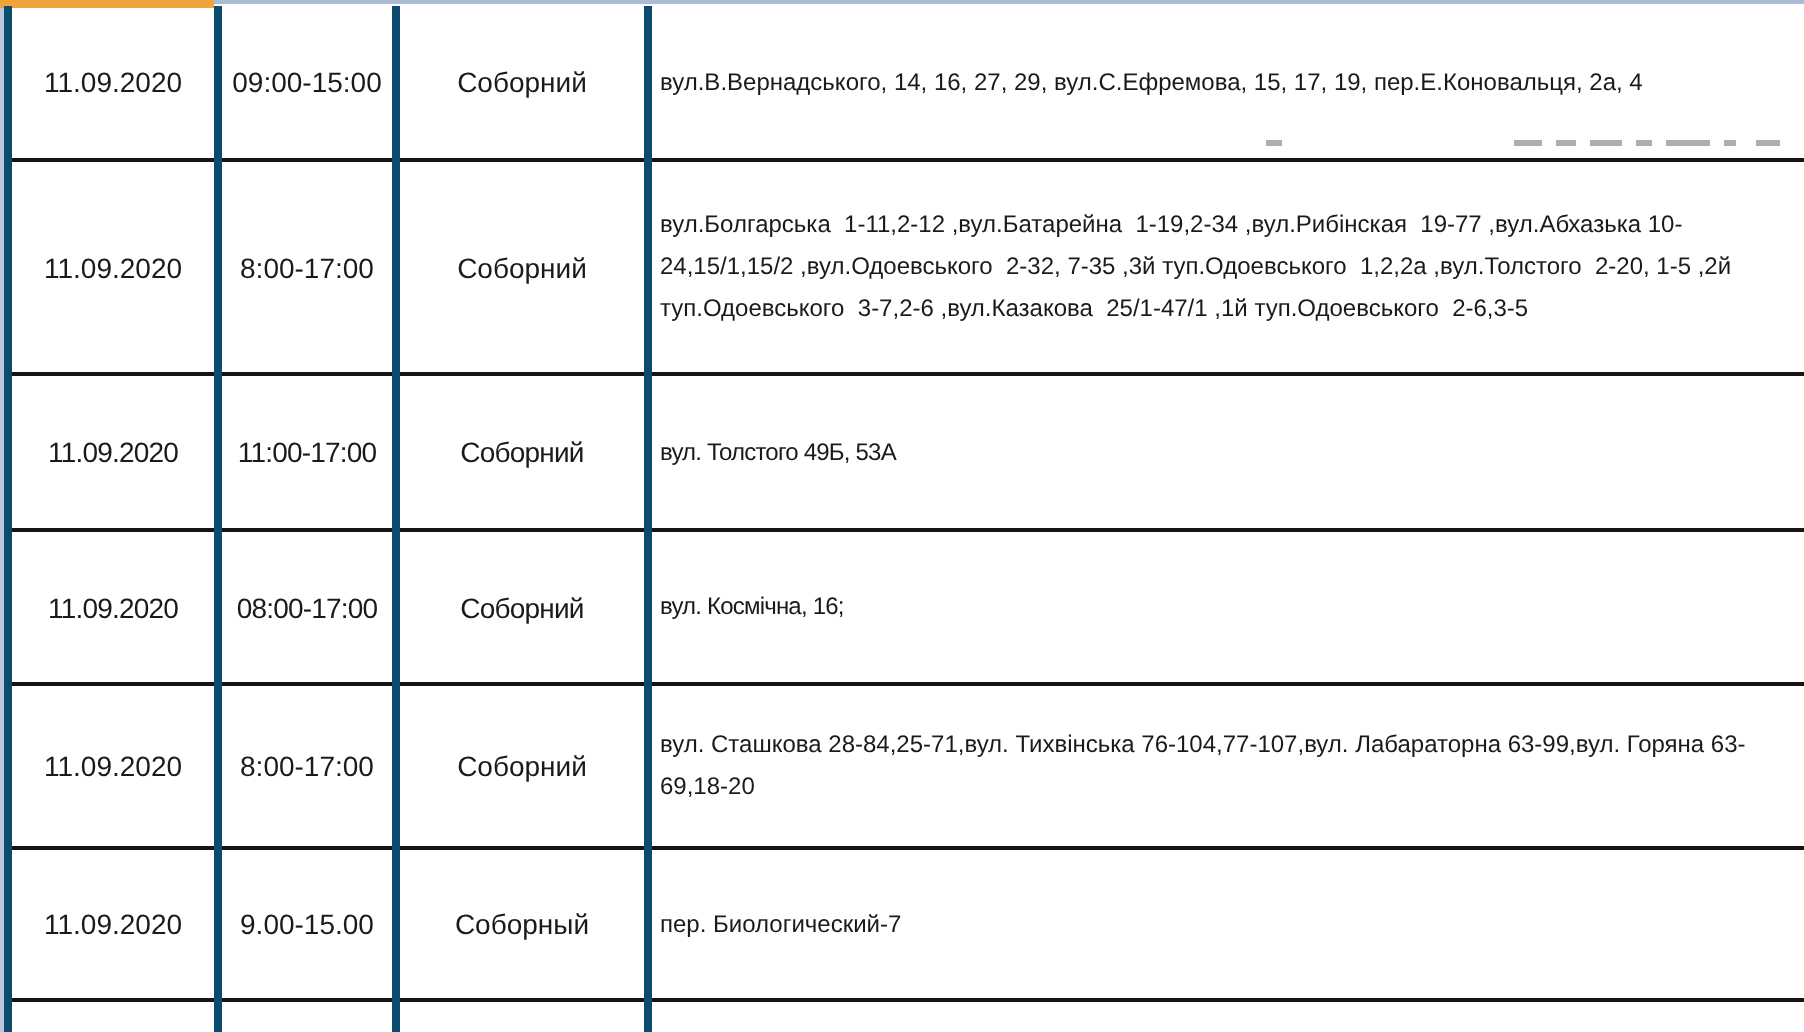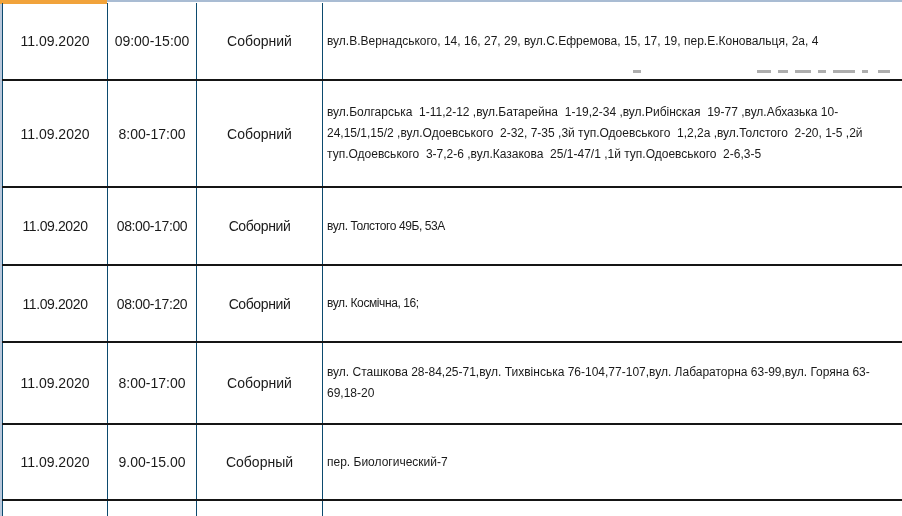--- a/index.html
+++ b/index.html
@@ -25,21 +25,21 @@
     position:absolute;left:107px;top:0;width:795px;height:2px;
     background:#a9bcd3;
   }
   .tbl-wrap{position:absolute;left:2px;top:3px;width:900px;}
   table.sched{
     border-collapse:collapse;
     table-layout:fixed;
     width:900px;
   }
   td{
-    border-left:1px solid #0c4a6e;
+    border-left:4px solid #0c4a6e;
     border-bottom:2px solid #151515;
     vertical-align:middle;
     overflow:hidden;
   }
   td:last-child{border-right:none;}
   td.c-date, td.c-time, td.c-dist{
     text-align:center;
     font-size:14px;
   }
   td.c-addr{
@@ -96,27 +96,27 @@
     <td class="c-addr">вул.В.Вернадського, 14, 16, 27, 29, вул.С.Ефремова, 15, 17, 19, пер.Е.Коновальця, 2а, 4</td>
   </tr>
           <tr>
     <td class="c-date">11.09.2020</td>
     <td class="c-time">8:00-17:00</td>
     <td class="c-dist">Соборний</td>
     <td class="c-addr">вул.Болгарська  1-11,2-12 ,вул.Батарейна  1-19,2-34 ,вул.Рибінская  19-77 ,вул.Абхазька 10-24,15/1,15/2 ,вул.Одоевського  2-32, 7-35 ,3й туп.Одоевського  1,2,2а ,вул.Толстого  2-20, 1-5 ,2й туп.Одоевського  3-7,2-6 ,вул.Казакова  25/1-47/1 ,1й туп.Одоевського  2-6,3-5</td>
   </tr>
           <tr>
     <td class="c-date">11.09.2020</td>
-    <td class="c-time">08:00-17:00</td>
+    <td class="c-time">11:00-17:00</td>
     <td class="c-dist">Соборний</td>
     <td class="c-addr">вул. Толстого 49Б, 53А</td>
   </tr>
           <tr>
     <td class="c-date">11.09.2020</td>
-    <td class="c-time">08:00-17:20</td>
+    <td class="c-time">08:00-17:00</td>
     <td class="c-dist">Соборний</td>
     <td class="c-addr">вул. Космічна, 16;</td>
   </tr>
           <tr>
     <td class="c-date">11.09.2020</td>
     <td class="c-time">8:00-17:00</td>
     <td class="c-dist">Соборний</td>
     <td class="c-addr">вул. Сташкова 28-84,25-71,вул. Тихвінська 76-104,77-107,вул. Лабараторна 63-99,вул. Горяна 63-69,18-20</td>
   </tr>
           <tr>

